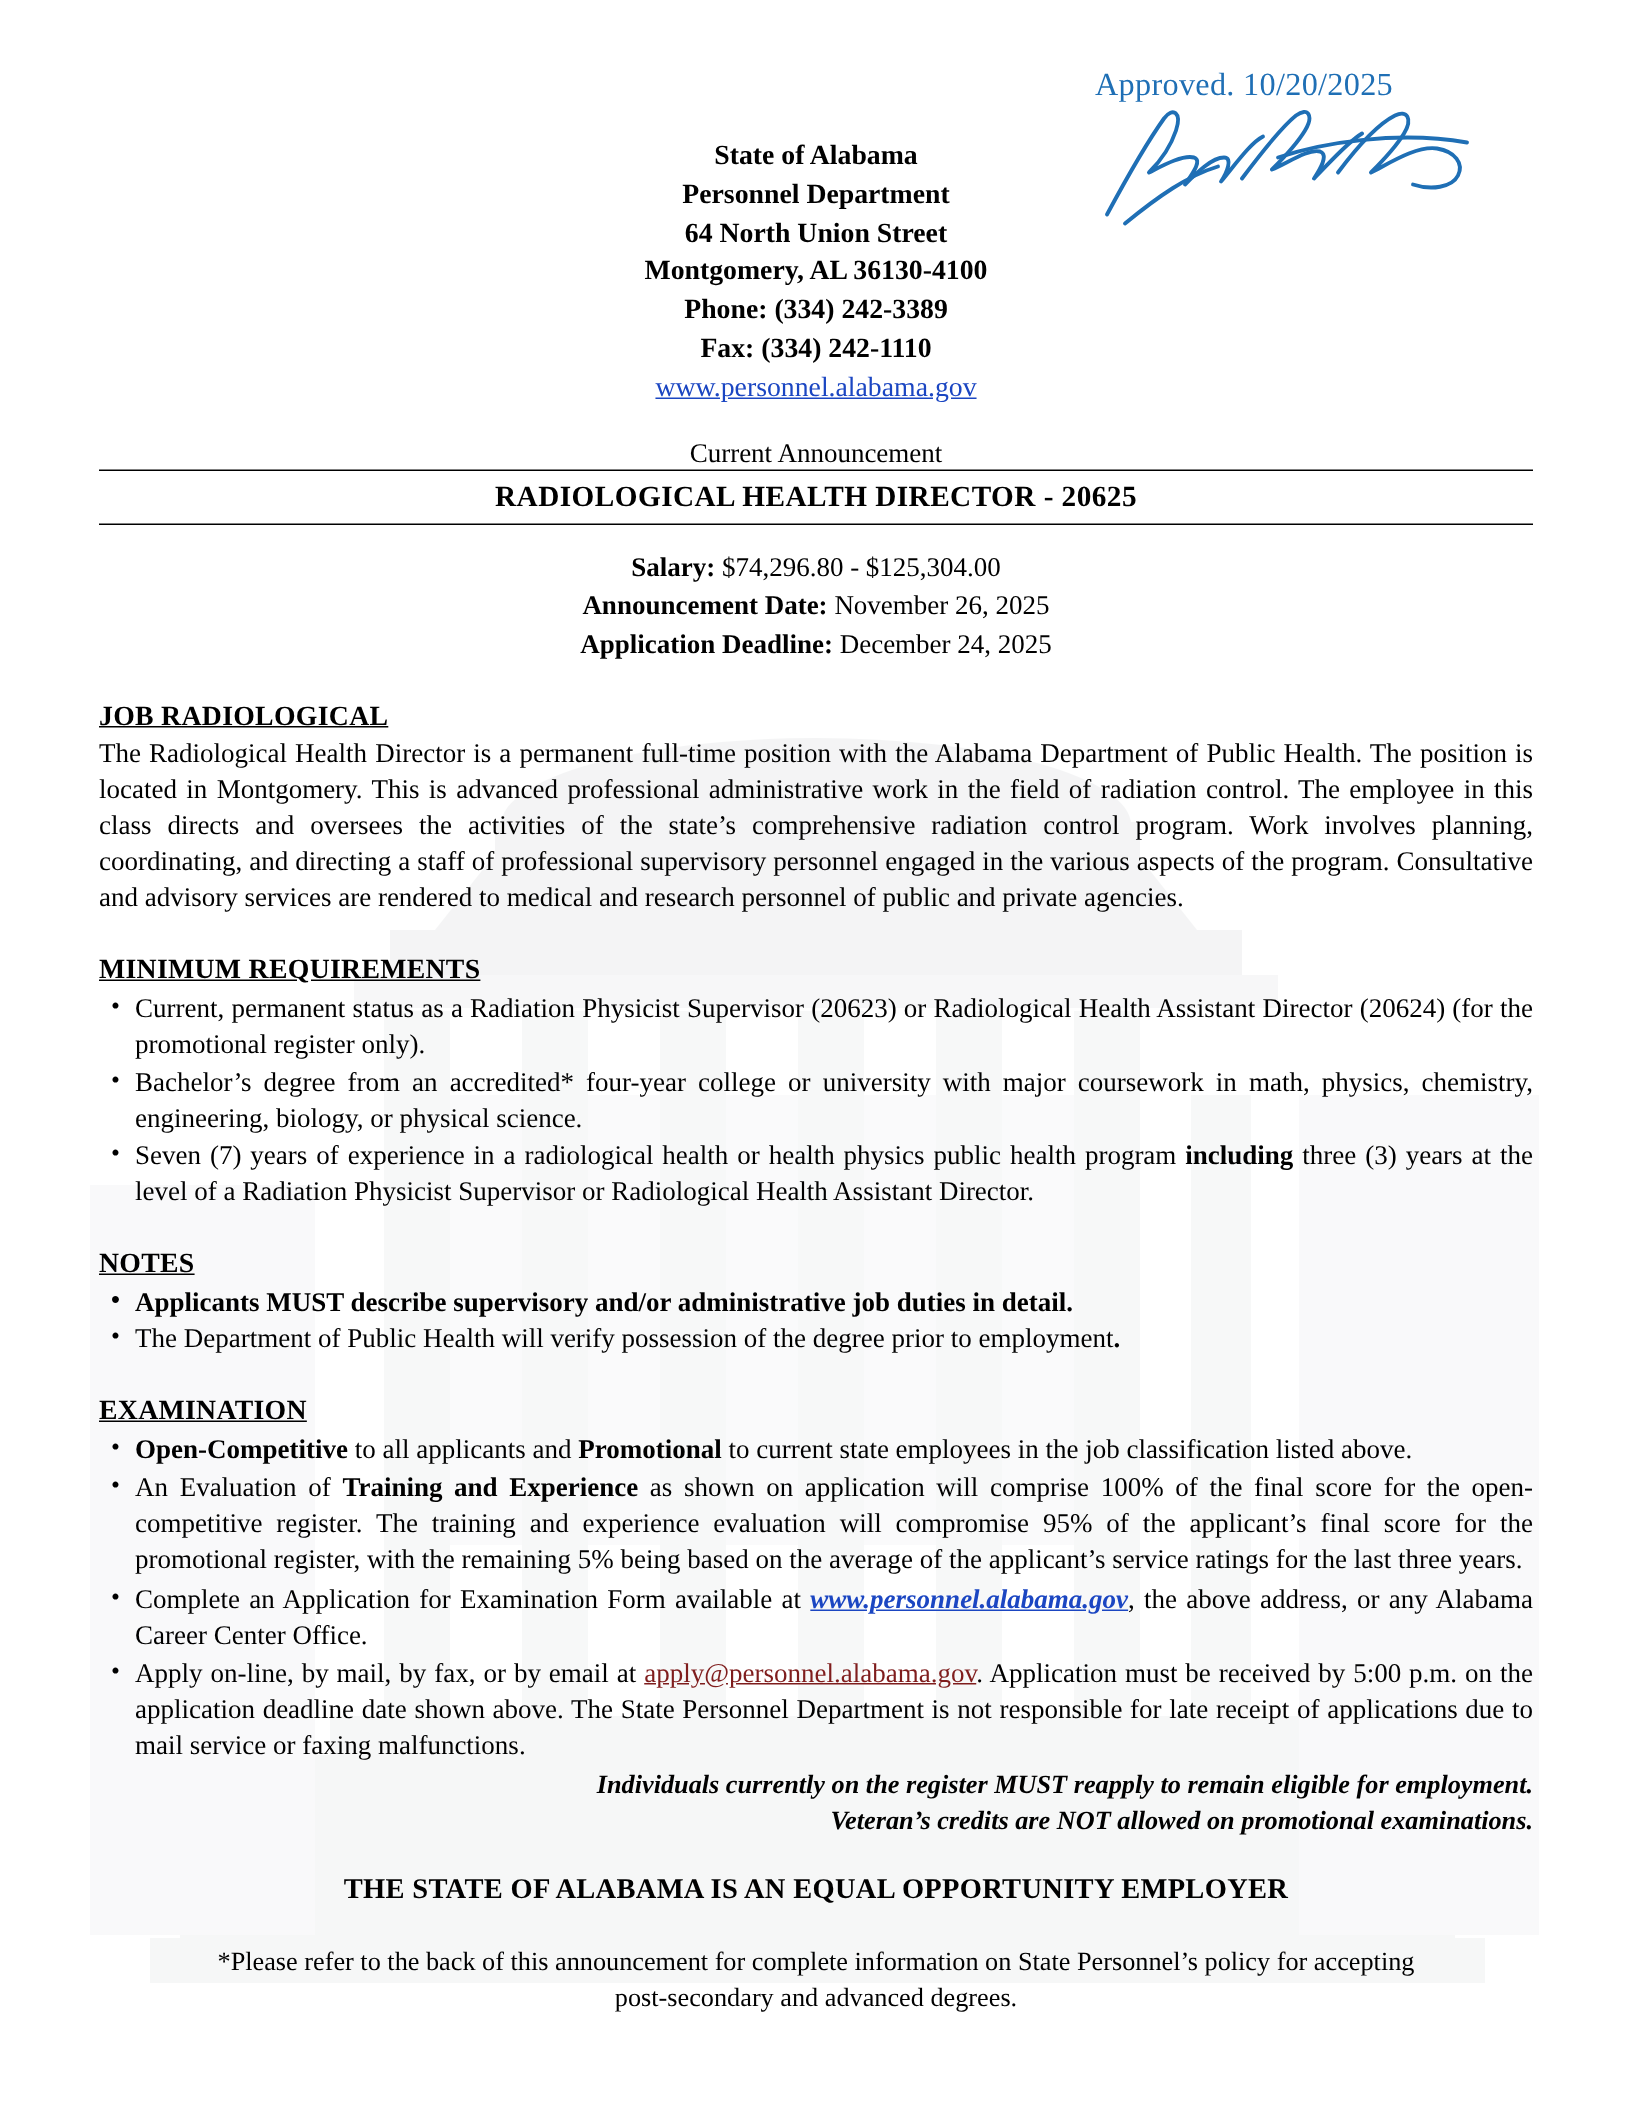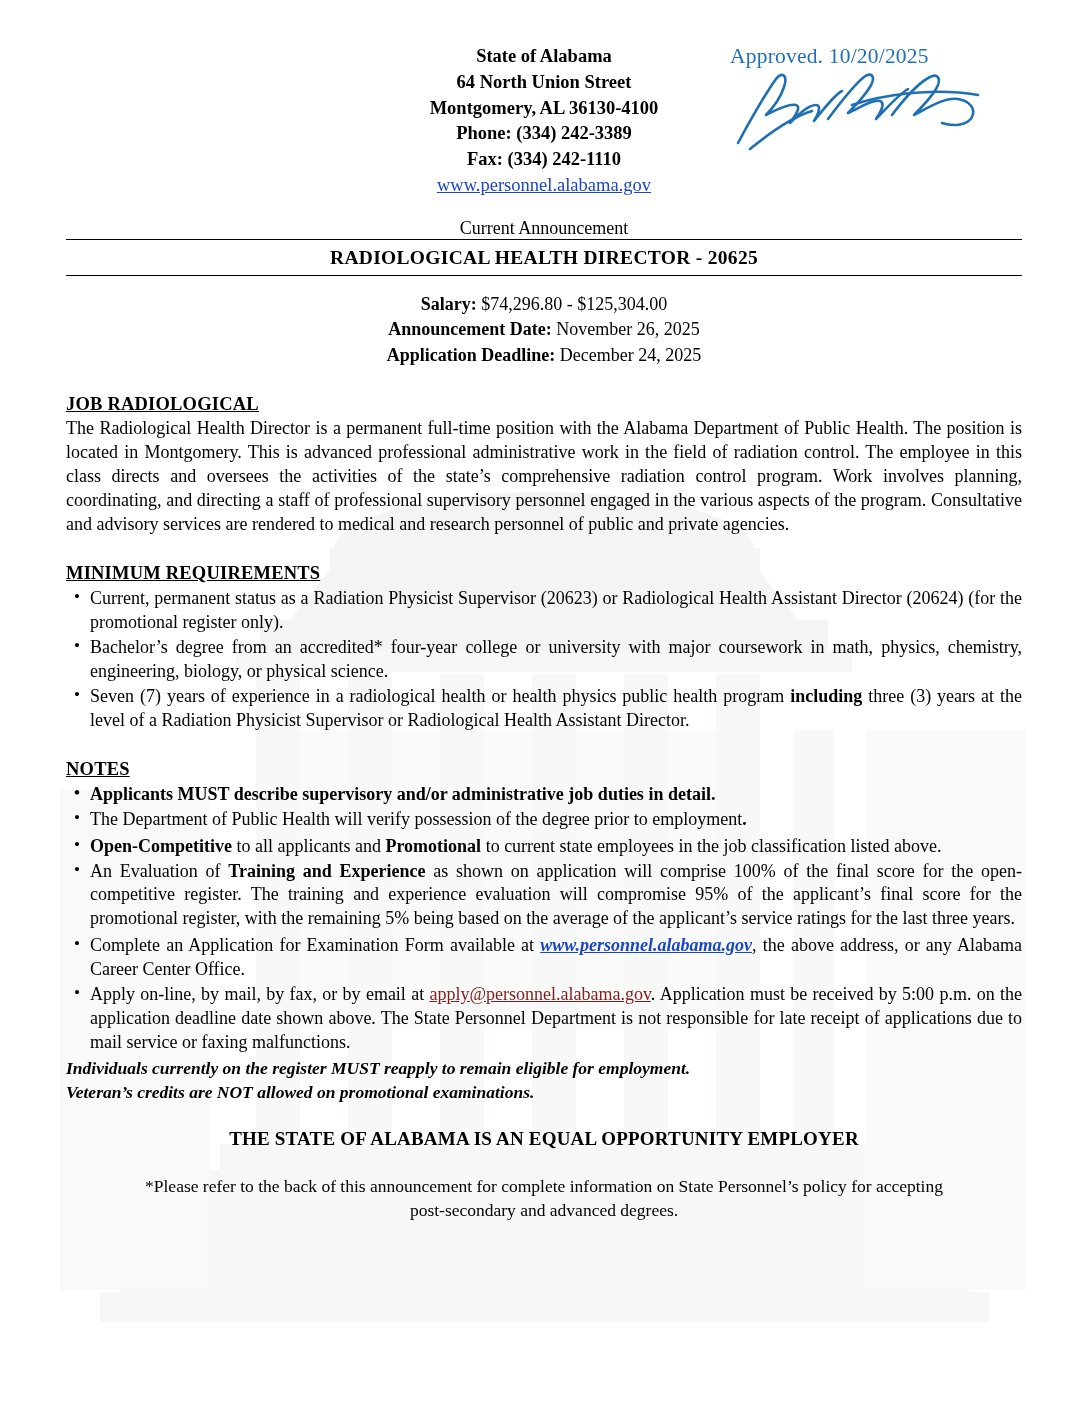--- a/index.html
+++ b/index.html
@@ -55,20 +55,21 @@
   .signature {
     margin-top: -4px;
     margin-left: 2px;
   }
 
   .letterhead {
     text-align: center;
     font-weight: bold;
     font-size: 18.5px;
     line-height: 1.395;
+    margin-top: 48px;
   }
   .letterhead .weburl {
     font-weight: normal;
     color: #1b46c2;
     text-decoration: underline;
   }
   .current-ann {
     text-align: center;
     font-size: 18px;
     margin-top: 19px;
@@ -138,21 +139,21 @@
     text-decoration: underline;
   }
   .linkbold {
     color: #1b46c2;
     text-decoration: underline;
     font-weight: bold;
     font-style: italic;
   }
 
   .closing {
-    text-align: left;
+    text-align: right;
     font-style: italic;
     font-weight: bold;
     font-size: 17.5px;
     line-height: 1.38;
   }
   .eeo {
     text-align: center;
     font-weight: bold;
     font-size: 19px;
     margin-top: 24px;
@@ -220,20 +221,21 @@
         <path d="M120 40 C 150 30, 200 22, 246 30"></path>
         <path d="M18 84 C 40 66, 60 52, 80 46"></path>
       </g>
     </svg>
   </div>
 
   <div class="content">
 
     <div class="letterhead">
       <div>State of Alabama</div>
+      <div>Personnel Department</div>
       <div>64 North Union Street</div>
       <div>Montgomery, AL 36130-4100</div>
       <div>Phone: (334) 242-3389</div>
       <div>Fax: (334) 242-1110</div>
       <div><a class="weburl" href="#">www.personnel.alabama.gov</a></div>
     </div>
 
     <div class="current-ann">Current Announcement</div>
 
     <hr class="rule">
@@ -265,20 +267,21 @@
     </ul>
 
     <h2 class="sec">NOTES</h2>
     <ul class="bullets nojust">
       <li class="b">Applicants MUST describe supervisory and/or administrative job duties in detail.</li>
       <li>
         <span>The Department of Public Health will verify possession of the degree prior to employment</span><span class="b">.</span>
       </li>
     </ul>
 
+    <h2 class="sec">EXAMINATION</h2>
     <ul class="bullets">
       <li class="nojust">
         <span class="b">Open-Competitive</span><span> to all applicants and </span><span class="b">Promotional</span><span> to current state employees in the job classification listed above.</span>
       </li>
       <li>
         <span>An Evaluation of </span><span class="b">Training and Experience</span><span> as shown on application will comprise 100% of the final score for the open-competitive register. The training and experience evaluation will compromise 95% of the applicant’s final score for the promotional register, with the remaining 5% being based on the average of the applicant’s service ratings for the last three years.</span>
       </li>
     </ul>
 
     <ul class="bullets">

